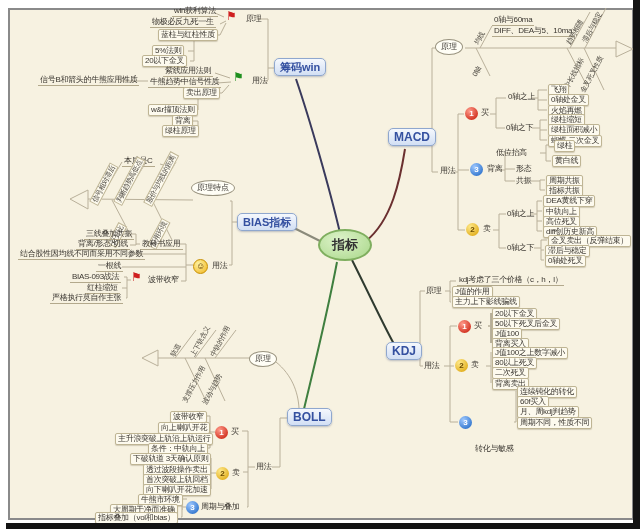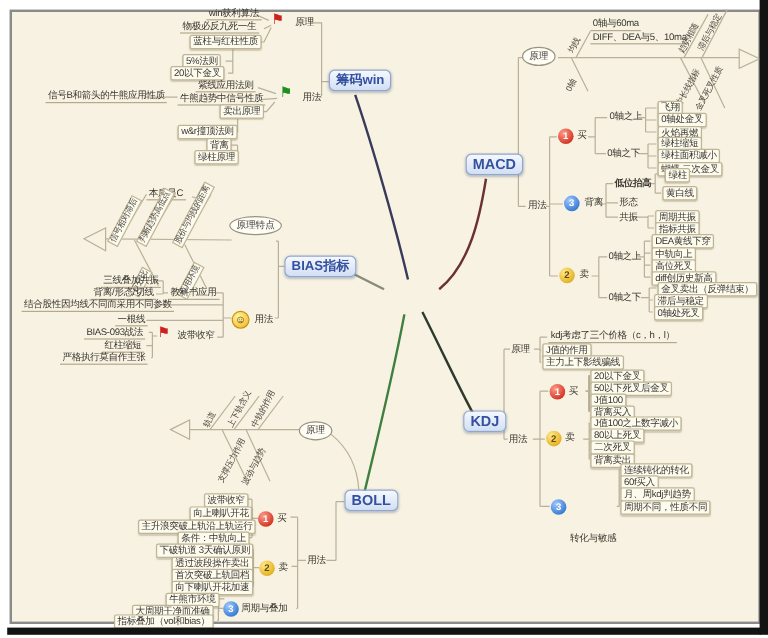--- a/index.html
+++ b/index.html
@@ -100,20 +100,21 @@
     </g>
     <g fill="none" stroke-width="2">
       <path d="M340,233 C330,190 310,120 296,79" stroke="#3a3a5c"></path>
       <path d="M366,241 C392,220 400,180 405,149" stroke="#6b3030"></path>
       <path d="M320,241 C308,235 296,229 286,224" stroke="#8a8a7a"></path>
       <path d="M352,260 C372,300 384,326 394,344" stroke="#2f3a2f"></path>
       <path d="M337,262 C326,320 312,375 304,409" stroke="#3f7f3f"></path>
     </g>
   </svg>
 
+  <div class="central-node" style="left:318px;top:229px;">指标</div>
 
   <div class="topic" style="left:274px;top:58px;">筹码win</div>
   <span class="flag f-red" style="left:226px;top:10px;">⚑</span>
   <div class="plain" style="left:246px;top:14px;">原理</div>
   <div class="ul" style="left:172px;top:6px;">win获利算法</div>
   <div class="ul" style="left:150px;top:17px;">物极必反九死一生</div>
   <div class="leaf" style="left:158px;top:29px;">蓝柱与红柱性质</div>
   <div class="leaf" style="left:152px;top:45px;">5%法则</div>
   <div class="leaf" style="left:142px;top:55px;">20以下金叉</div>
   <span class="flag f-green" style="left:233px;top:71px;">⚑</span>
@@ -142,21 +143,21 @@
   <div class="plain" style="left:508px;top:92px;">0轴之上</div>
   <div class="leaf" style="left:548px;top:84px;">飞翔</div>
   <div class="leaf" style="left:548px;top:94px;">0轴处金叉</div>
   <div class="leaf" style="left:548px;top:105px;">火焰再燃</div>
   <div class="plain" style="left:506px;top:123px;">0轴之下</div>
   <div class="leaf" style="left:548px;top:114px;">绿柱缩短</div>
   <div class="leaf" style="left:548px;top:124px;">绿柱面积减小</div>
   <div class="leaf" style="left:548px;top:135px;">蝴蝶 二次金叉</div>
   <span class="sphere s-blue" style="left:470px;top:163px;">3</span>
   <div class="plain" style="left:487px;top:164px;">背离</div>
-  <div class="plain" style="left:512px;top:148px;font-weight:bold;">低位抬高</div>
+  <div class="plain" style="left:496px;top:148px;">低位抬高</div>
   <div class="leaf" style="left:554px;top:140px;">绿柱</div>
   <div class="leaf" style="left:552px;top:155px;">黄白线</div>
   <div class="plain" style="left:516px;top:164px;">形态</div>
   <div class="plain" style="left:516px;top:176px;">共振</div>
   <div class="leaf" style="left:546px;top:175px;">周期共振</div>
   <div class="leaf" style="left:546px;top:185px;">指标共振</div>
   <span class="sphere s-yellow" style="left:466px;top:223px;">2</span>
   <div class="plain" style="left:483px;top:224px;">卖</div>
   <div class="plain" style="left:507px;top:209px;">0轴之上</div>
   <div class="leaf" style="left:543px;top:195px;">DEA黄线下穿</div>

